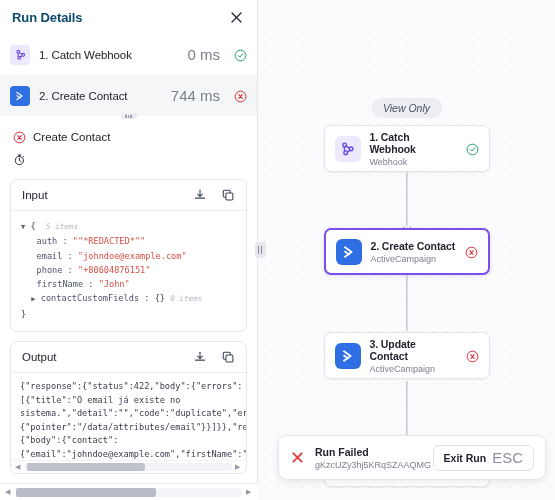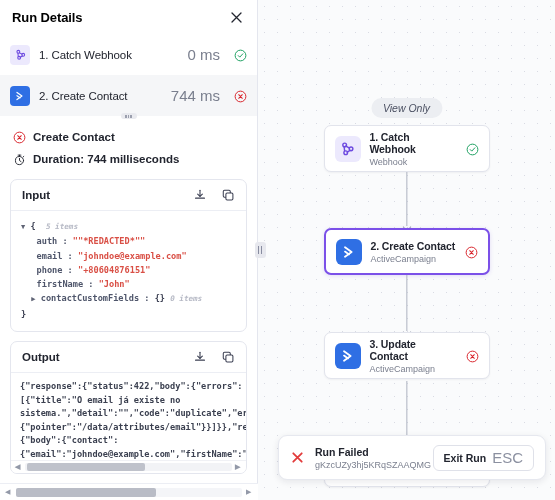--- a/index.html
+++ b/index.html
@@ -18,21 +18,21 @@
     background: #ffffff;
     border-right: 1px solid #e4e6ee;
     position: relative;
     display: flex; flex-direction: column;
   }
   .sb-header {
     height: 34px; flex: 0 0 34px;
     display: flex; align-items: center; justify-content: space-between;
     padding: 0 12px 0 12px;
   }
-  .sb-title { font-size: 13px; font-weight: bold; color: #000000; letter-spacing: -0.1px; }
+  .sb-title { font-size: 13px; font-weight: bold; color: #0c4a6e; letter-spacing: -0.1px; }
   .close-btn {
     width: 18px; height: 18px; display: flex; align-items: center; justify-content: center;
     cursor: pointer; color: #22252f;
   }
   .close-btn svg { display: block; }
 
   .step-row {
     height: 41px; flex: 0 0 41px;
     display: flex; align-items: center; padding: 0 10px 0 10px;
     gap: 9px; cursor: pointer; position: relative;
@@ -51,21 +51,21 @@
   .drag-grip {
     position: absolute; left: 50%; transform: translateX(-50%);
     top: 113px; width: 16px; height: 6px; border-radius: 3px;
     background: #e9eaef; display: flex; align-items: center; justify-content: center;
     cursor: row-resize; z-index: 4;
   }
   .drag-grip i { display:block; width:1.5px; height:3px; background:#9b9fae; margin:0 0.5px; }
 
   .detail {
     flex: 1; display: flex; flex-direction: column;
-    padding: 0 10px; overflow: hidden; position: relative; font-weight: bold;
+    padding: 0 10px; overflow: hidden; position: relative;
   }
   .detail-line {
     display: flex; align-items: center; gap: 7px;
     font-size: 11.5px; color: #22252f; height: 22px; padding-left: 2px;
   }
   .detail-line.first { margin-top: 10px; }
   .detail-icon { width: 14px; height: 14px; flex: 0 0 14px; display:flex; align-items:center; justify-content:center;}
 
   .card {
     border: 1px solid #e4e6ee; border-radius: 7px;
@@ -254,21 +254,20 @@
       <div class="detail-line">
         <span class="detail-icon">
           <svg width="13" height="13" viewBox="0 0 16 16" fill="none" stroke="#22252f" stroke-width="1.15" stroke-linecap="round">
             <circle cx="8" cy="9.3" r="5"></circle>
               <path d="M8 6.6 V9.3 L9.9 10.6"></path>
               <path d="M6.3 2.6 H9.7"></path>
               <path d="M8 2.6 V4.3"></path>
               <path d="M12.3 5.1 L13.3 4.1"></path>
           </svg>
         </span>
-        <span>Duration: 744 milliseconds</span>
       </div>
 
       <div class="card">
         <div class="card-head">
           <div class="card-title">Input</div>
           <div class="card-actions">
             <div class="icon-btn">
               <svg width="14" height="14" viewBox="0 0 16 16" fill="none" stroke="#3b3f52" stroke-width="1.25" stroke-linecap="round" stroke-linejoin="round">
                   <path d="M8 2.6 V9.4"></path>
                   <path d="M5.3 7 L8 9.7 L10.7 7"></path>

